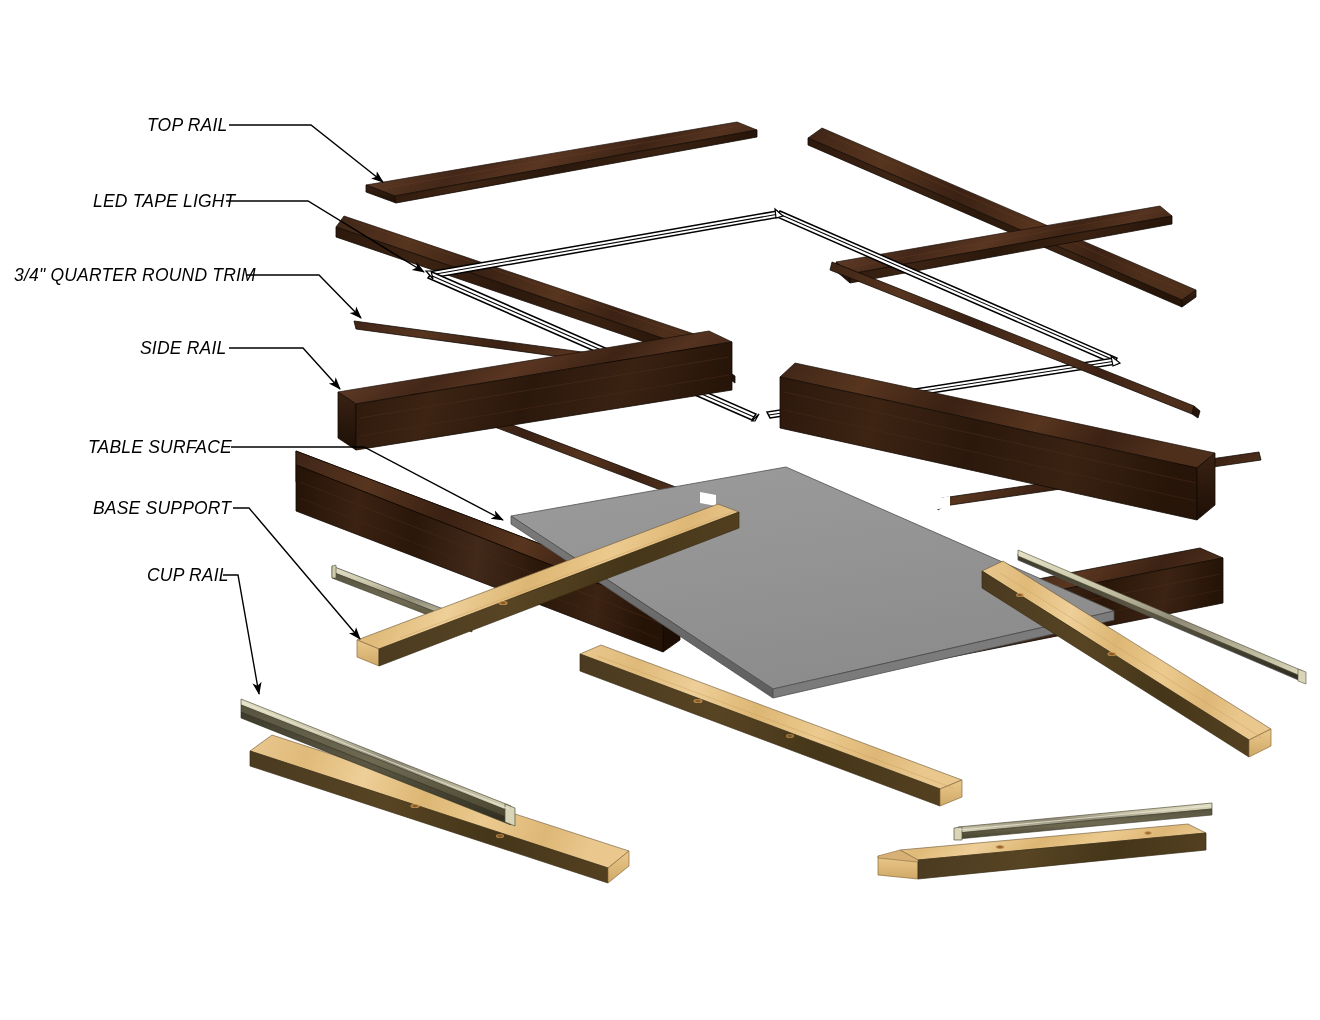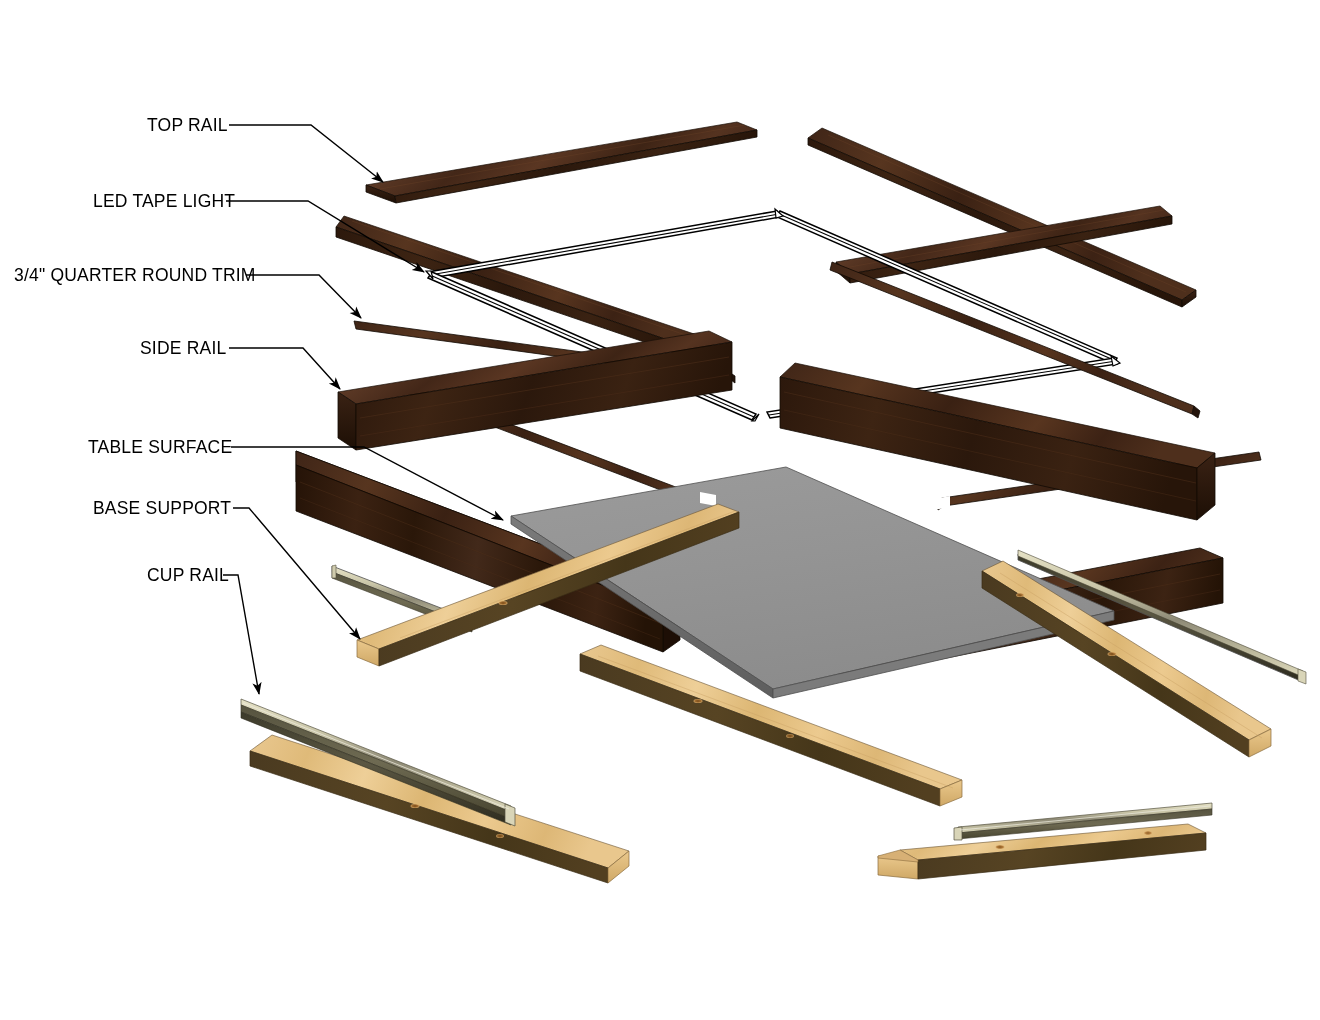--- a/index.html
+++ b/index.html
@@ -1,18 +1,18 @@
 <!DOCTYPE html>
 <html><head>
 <meta charset="utf-8">
 <style>
   html,body{margin:0;padding:0;background:#ffffff;}
   body{width:1320px;height:1020px;overflow:hidden;
        font-family:"Liberation Sans","DejaVu Sans",sans-serif;}
-  #stage{position:relative;width:1320px;height:1020px;background:#fff;}
+  #stage{position:relative;width:1320px;height:1020px;background:#fff;font-style:italic;}
   svg#scene{position:absolute;left:0;top:0;width:1320px;height:1020px;display:block;}
   .callout-text{
     font-family:"Liberation Sans","DejaVu Sans",sans-serif;
     font-size:17.5px;
     font-weight:400;
     letter-spacing:0.2px;
     fill:#000;
     dominant-baseline:alphabetic;
   }
   .leader{fill:none;stroke:#000;stroke-width:1.4;stroke-linejoin:miter;stroke-linecap:butt;}

